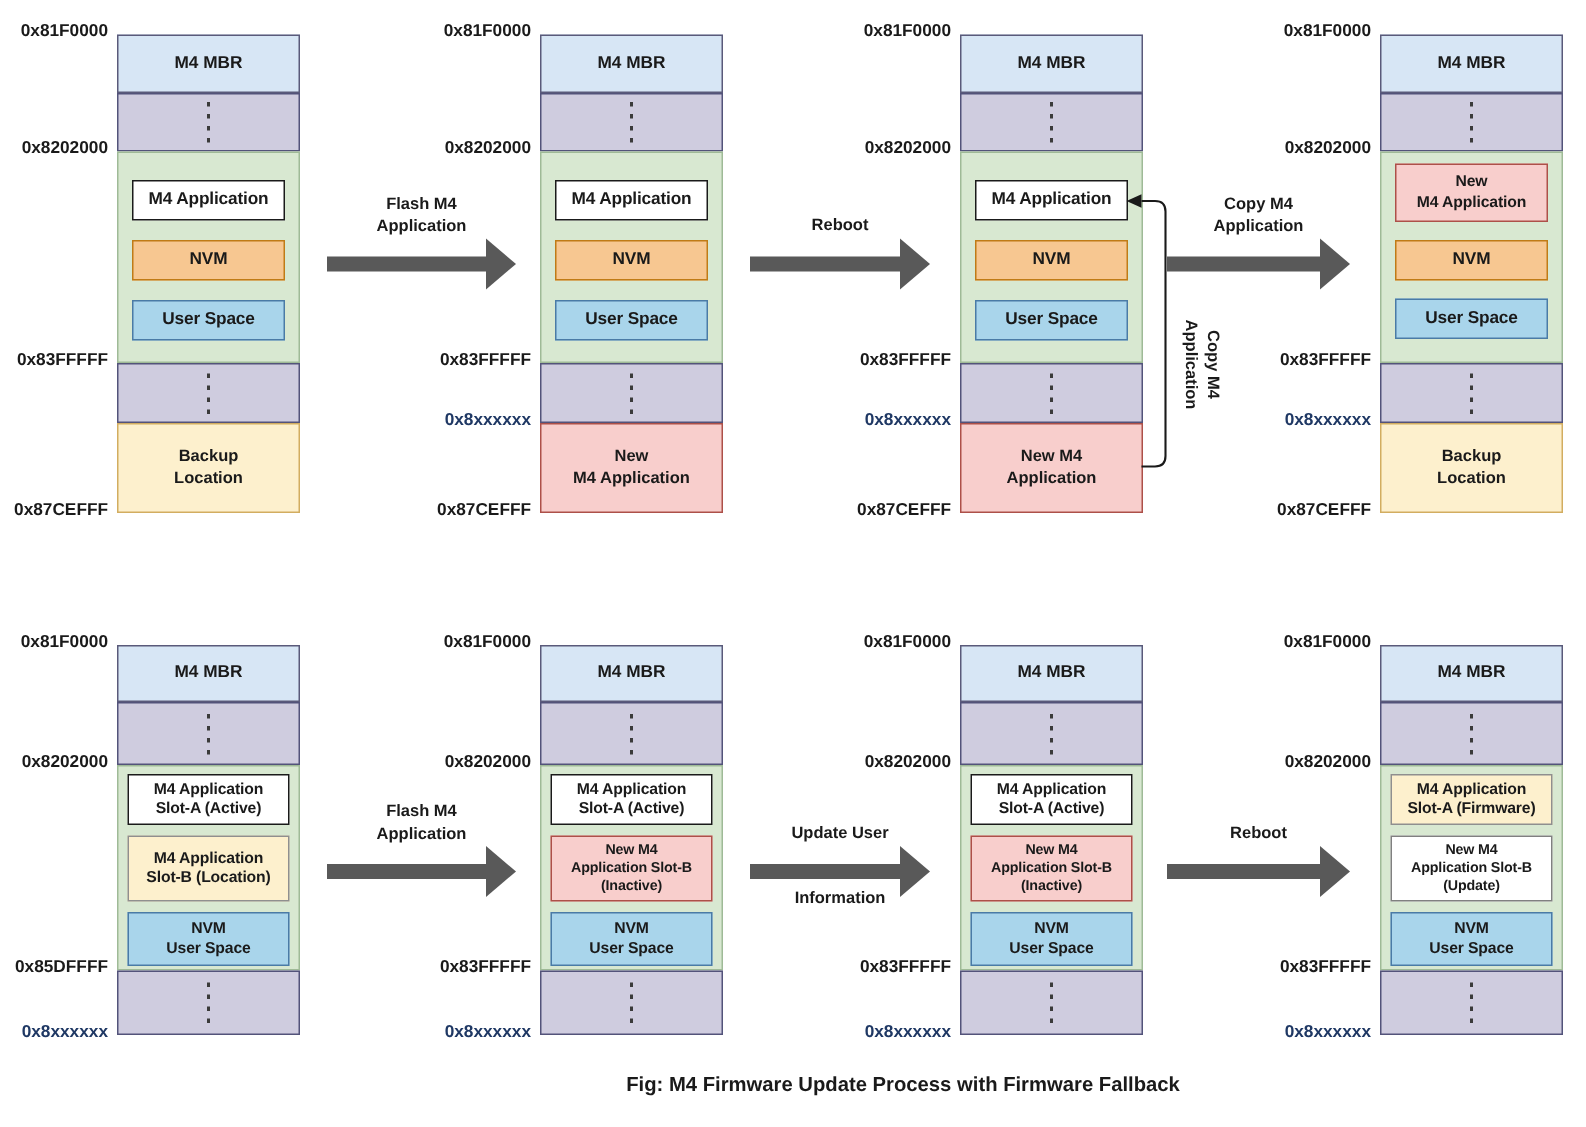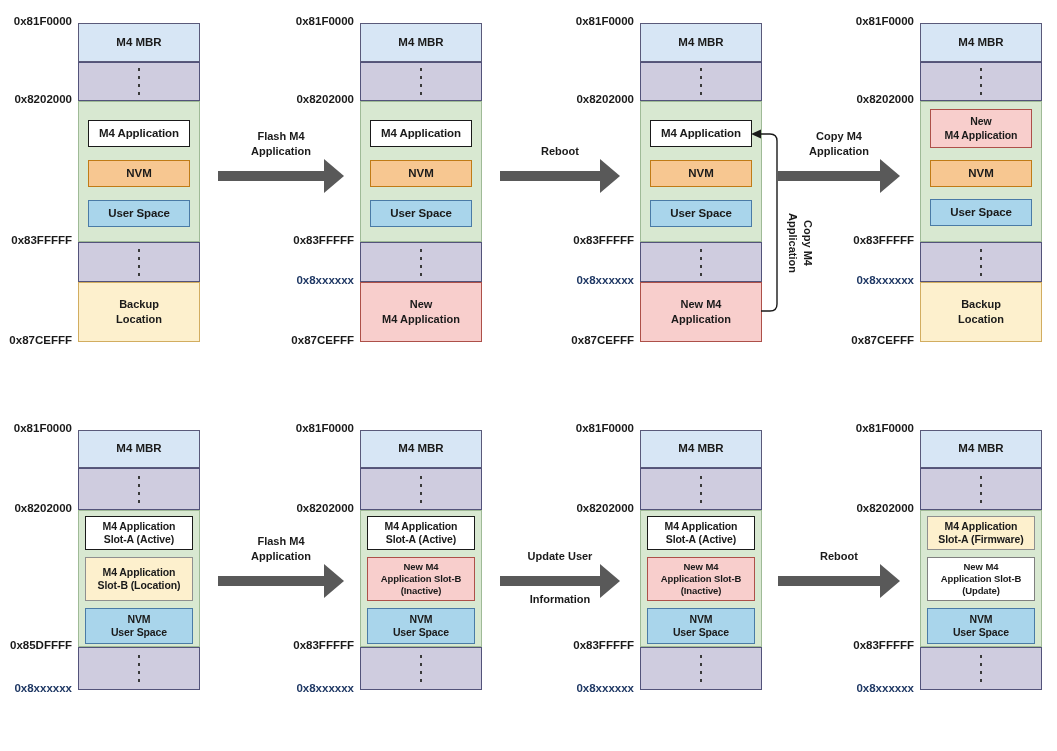--- a/index.html
+++ b/index.html
@@ -25,20 +25,21 @@
   .alabel.below{transform:translate(-50%,0);}
   .caption{position:absolute;transform:translateX(-50%);font-weight:bold;font-size:13.5px;white-space:nowrap;}
   .vlabel{position:absolute;transform:translate(-50%,-50%) rotate(90deg);
           font-weight:bold;font-size:11px;line-height:1.4;text-align:center;white-space:nowrap;}
   .overlay{position:absolute;left:0;top:0;pointer-events:none;}
 </style>
 </head>
 <body>
 
 <div class="canvas" id="canvas" style="background: rgb(255, 255, 255);">
+  <div class="caption" id="caption-1" style="left: 602px; top: 715px; color: rgb(26, 26, 26);">Fig: M4 Firmware Update Process with Firmware Fallback</div>
 <div class="seg" style="left: 78px; top: 23px; width: 122px; height: 39px; background: rgb(215, 230, 245); border-color: rgb(90, 90, 122);">
       <div class="segline">M4 MBR</div>
     </div>
     <div class="seg" style="left: 78px; top: 62px; width: 122px; height: 39px; background: rgb(207, 204, 223); border-color: rgb(83, 83, 122);">
       <div class="dotcol">
         <div class="dot" style="background: rgb(58, 58, 58);"></div>
         <div class="dot" style="background: rgb(58, 58, 58);"></div>
         <div class="dot" style="background: rgb(58, 58, 58);"></div>
         <div class="dot" style="background: rgb(58, 58, 58);"></div>
       </div>

